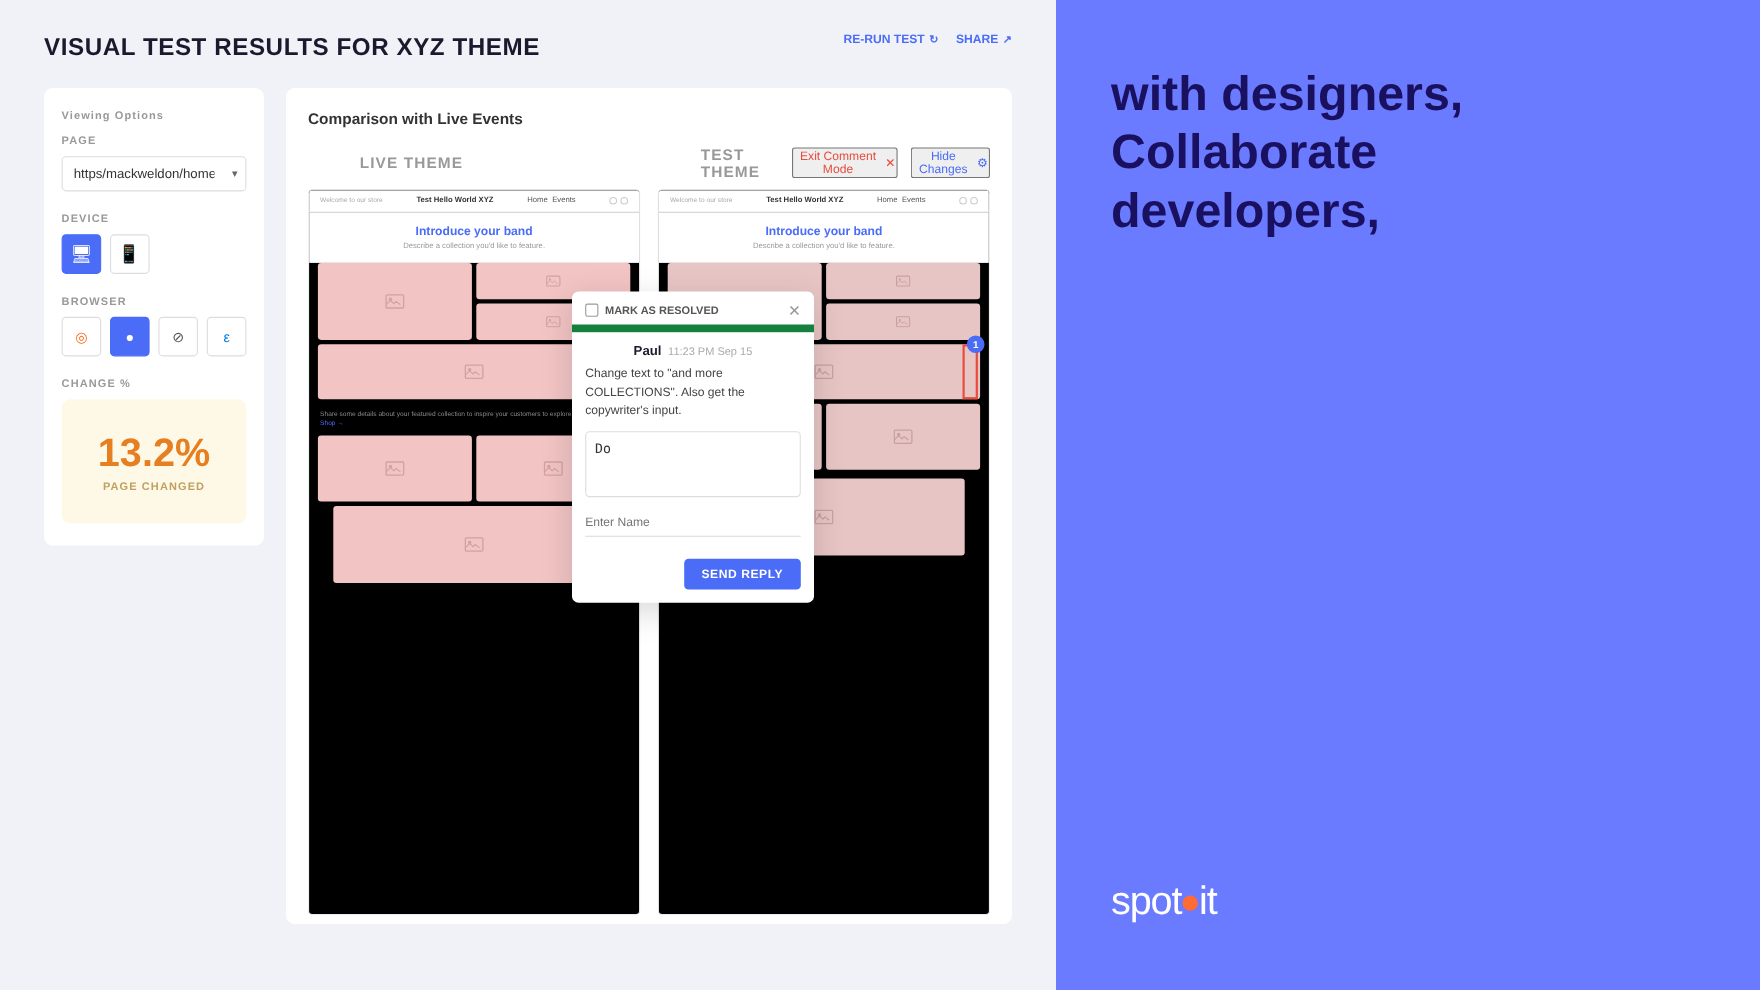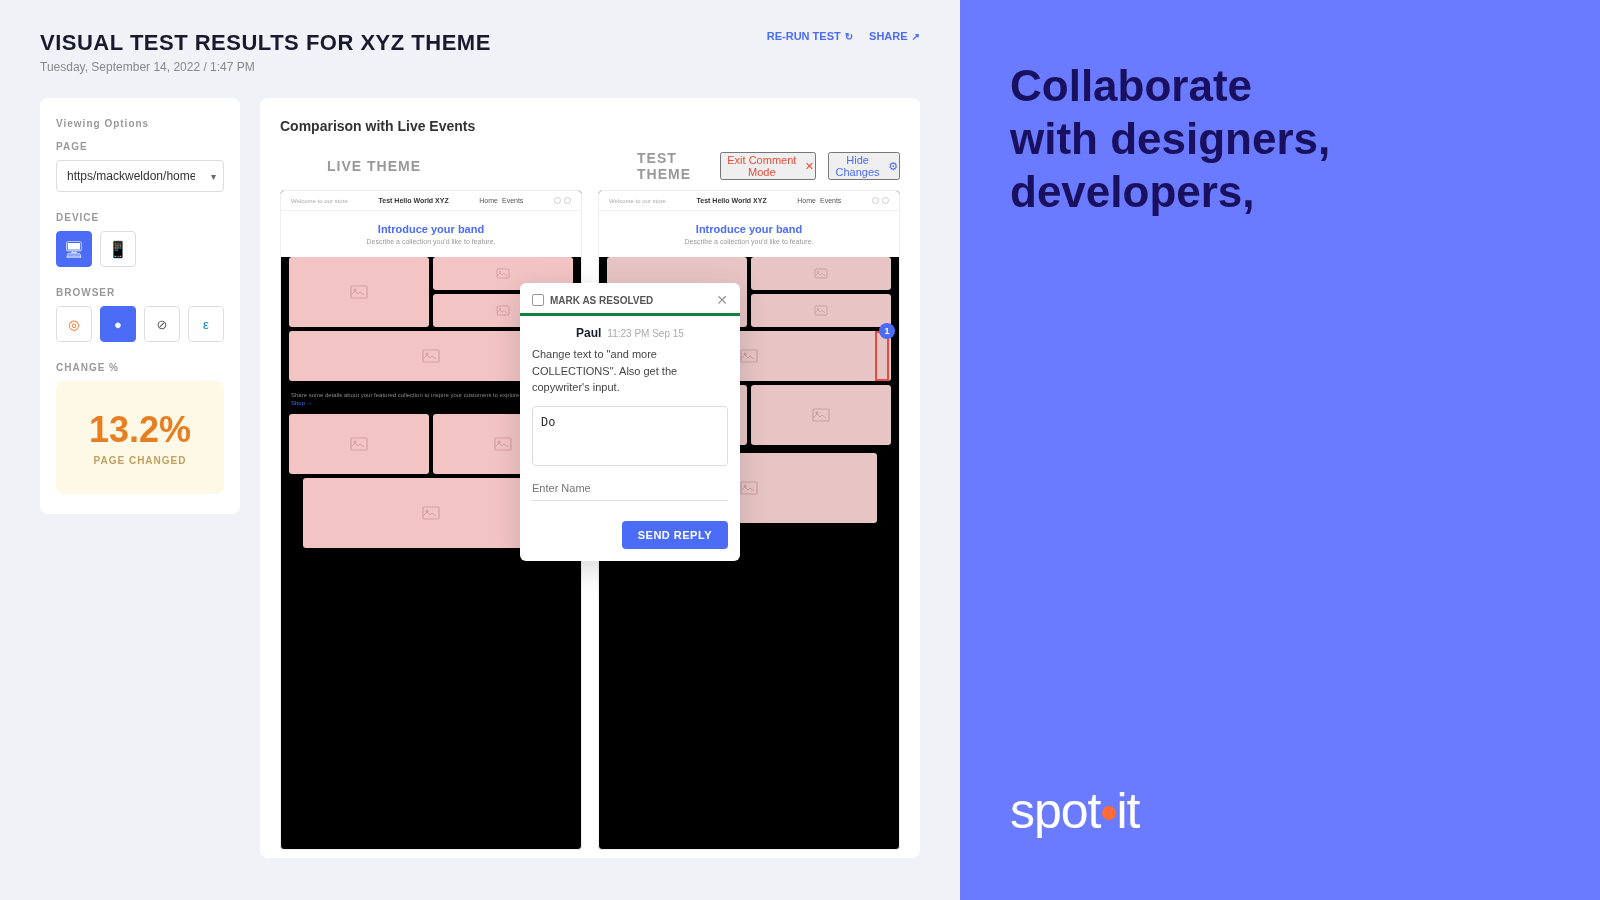--- a/index.html
+++ b/index.html
@@ -317,21 +317,21 @@
       box-shadow: 0 8px 30px rgba(0,0,0,0.15);
       z-index: 100;
       overflow: hidden;
     }
 
     .comment-popup-header {
       display: flex;
       align-items: center;
       justify-content: space-between;
       padding: 10px 12px 6px;
-      border-bottom: 3px solid #15803d;
+      border-bottom: 7px solid #15803d;
     }
 
     .comment-mark-resolved {
       display: flex;
       align-items: center;
       gap: 6px;
       font-size: 10px;
       color: #555;
       font-weight: 600;
     }
@@ -436,21 +436,21 @@
       line-height: 1.2;
     }
 
     .logo-area {
       display: flex;
       align-items: center;
       gap: 0;
     }
 
     .logo-text {
-      font-size: 50px;
+      font-size: 36px;
       font-weight: 300;
       color: white;
       letter-spacing: -1px;
     }
 
     .logo-dot {
       width: 14px;
       height: 14px;
       background: #ff6b35;
       border-radius: 50%;
@@ -460,21 +460,20 @@
       position: relative;
       top: 2px;
     }
   </style>
 </head>
 <body>
 
 <div class="main-panel">
 
   <div class="page-title">VISUAL TEST RESULTS FOR XYZ THEME</div>
-  <div class="page-subtitle">Tuesday, September 14, 2022 / 1:47 PM</div>
 
   <div class="header-actions">
     <button class="header-btn">
       <span>RE-RUN TEST</span>
       <span style="font-size:10px;">↻</span>
     </button>
     <button class="header-btn">
       <span>SHARE</span>
       <span style="font-size:10px;">↗</span>
     </button>
@@ -743,22 +742,22 @@
           <input type="text" class="name-input" placeholder="Enter Name" style="">
         </div>
         <button class="send-reply-btn">SEND REPLY</button>
       </div>
     </div>
   </div>
 </div>
 
 <div class="branding-panel">
   <div class="tagline">
+    <div>with designers,</div>
     <div>Collaborate</div>
-    <div>with designers,</div>
     <div>developers,</div>
   </div>
 
   <div class="logo-area">
     <span class="logo-text" style="font-weight:300;">spot</span>
     <span class="logo-dot"></span>
     <span class="logo-text" style="font-weight:300;">it</span>
   </div>
 </div>
 

